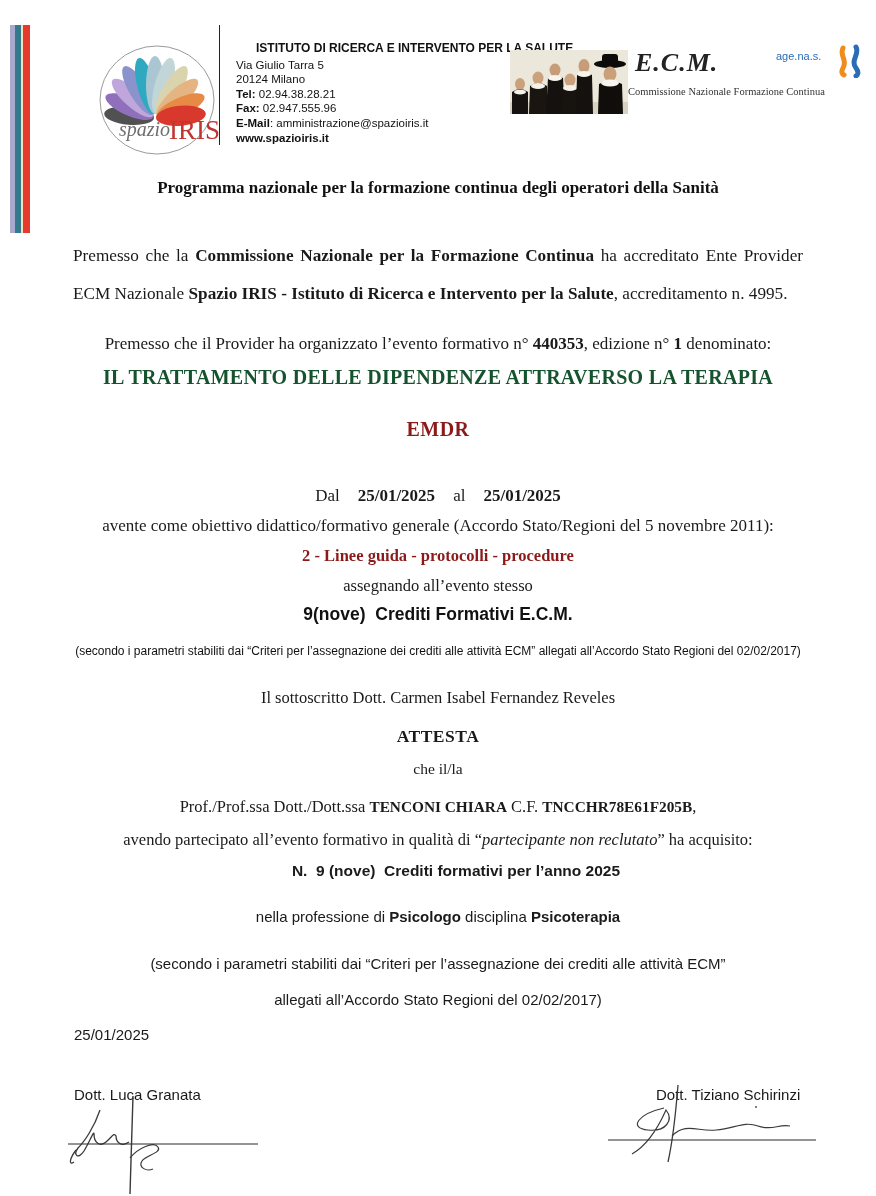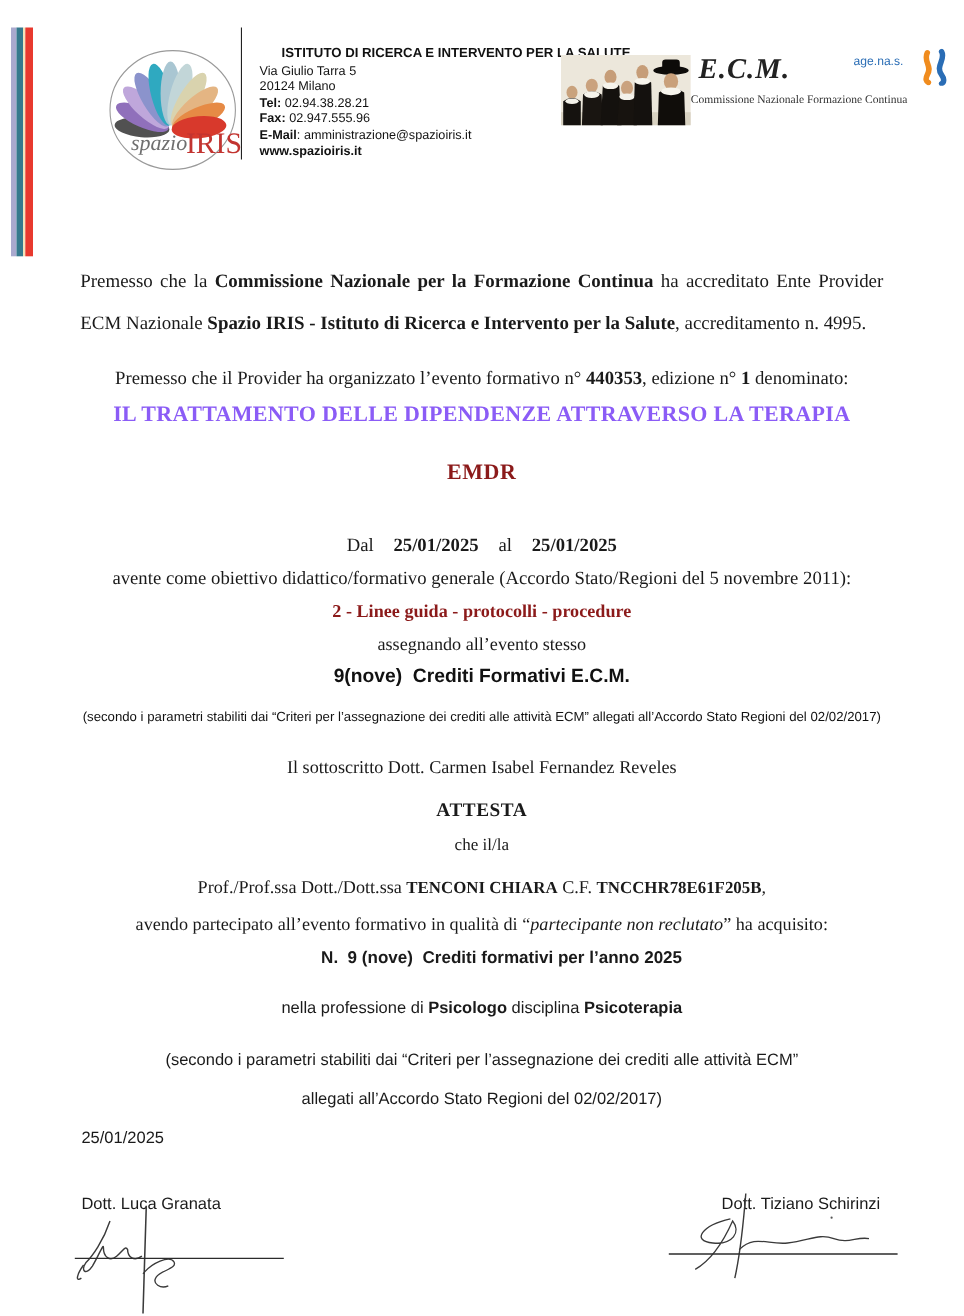--- a/index.html
+++ b/index.html
@@ -30,21 +30,21 @@
   .ecm-subtitle{position:absolute;left:118px;top:40px;width:230px;font-family:"Liberation Serif",serif;font-size:10.5px;color:#333;}
   .agenas{position:absolute;left:776px;top:50px;font-family:"Liberation Sans",sans-serif;font-size:11px;color:#2a6db5;}
   .agenas-mark{position:absolute;left:836px;top:44px;}
 
   
   .line{position:absolute;left:0;width:876px;text-align:center;}
   .block{position:absolute;}
   .doc-title{top:178px;font-weight:bold;font-size:17px;color:#111;}
   .p1{position:absolute;left:73px;top:220px;width:730px;text-align:justify;font-size:17.2px;line-height:38px;}
   .p2{top:334px;font-size:17px;}
-  .event-title1{top:366px;font-weight:bold;font-size:20px;color:#8b5cf6;letter-spacing:.3px;}
+  .event-title1{top:366px;font-weight:bold;font-size:20px;color:#14532d;letter-spacing:.3px;}
   .event-title2{top:418px;font-weight:bold;font-size:20px;color:#8b1a1a;letter-spacing:.5px;}
   .venue{top:455px;font-size:17px;}
   .dates{top:486px;font-size:17px;}
   .dates .gap{display:inline-block;width:18px;}
   .obj-intro{top:516px;font-size:17px;}
   .objective{top:546px;font-weight:bold;font-size:16.5px;color:#8b1a1a;}
   .assigning{top:576px;font-size:16.5px;}
   .credits{top:604px;font-family:"Liberation Sans",sans-serif;font-weight:bold;font-size:17.5px;white-space:pre-wrap;color:#111;}
   .criteria-note{top:644px;font-family:"Liberation Sans",sans-serif;font-size:12px;color:#111;}
   .undersigned{top:688px;font-size:16.5px;}
@@ -140,20 +140,21 @@
     <div class="ecm-title">E.C.M.</div>
     <div class="ecm-subtitle">Commissione Nazionale Formazione Continua</div>
   </div>
 
   <div class="agenas">age.na.s.</div>
   <svg class="agenas-mark" width="28" height="34" viewBox="0 0 28 34">
     <path d="M7,4 C3,12 12,16 7,24 C5,28 6,30 8,31" fill="none" stroke="#f08c1e" stroke-width="5" stroke-linecap="round"></path>
     <path d="M20,3 C24,10 14,16 20,24 C23,28 22,31 20,32" fill="none" stroke="#2a6db5" stroke-width="5" stroke-linecap="round"></path>
   </svg>
 
+  <div class="line doc-title">Programma nazionale per la formazione continua degli operatori della Sanità</div>
 
   <p class="p1"><span>Premesso che la </span><b>Commissione Nazionale per la Formazione Continua</b><span> ha accreditato Ente Provider ECM Nazionale </span><b>Spazio IRIS - Istituto di Ricerca e Intervento per la Salute</b><span>, accreditamento n. 4995.</span></p>
 
   <div class="line p2"><span>Premesso che il Provider ha organizzato l’evento formativo n° </span><b>440353</b><span>, edizione n° </span><b>1</b><span> denominato:</span></div>
 
   <div class="line event-title1">IL TRATTAMENTO DELLE DIPENDENZE ATTRAVERSO LA TERAPIA</div>
   <div class="line event-title2">EMDR</div>
 
 
   <div class="line dates"><span>Dal</span><span class="gap"></span><b>25/01/2025</b><span class="gap"></span><span>al</span><span class="gap"></span><b>25/01/2025</b></div>

